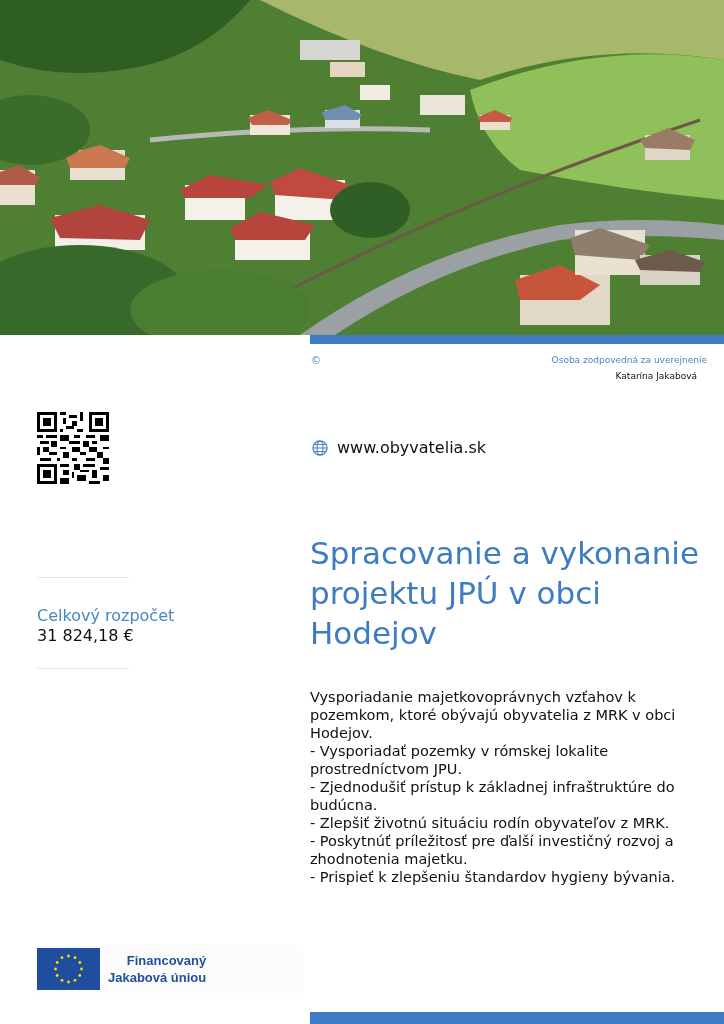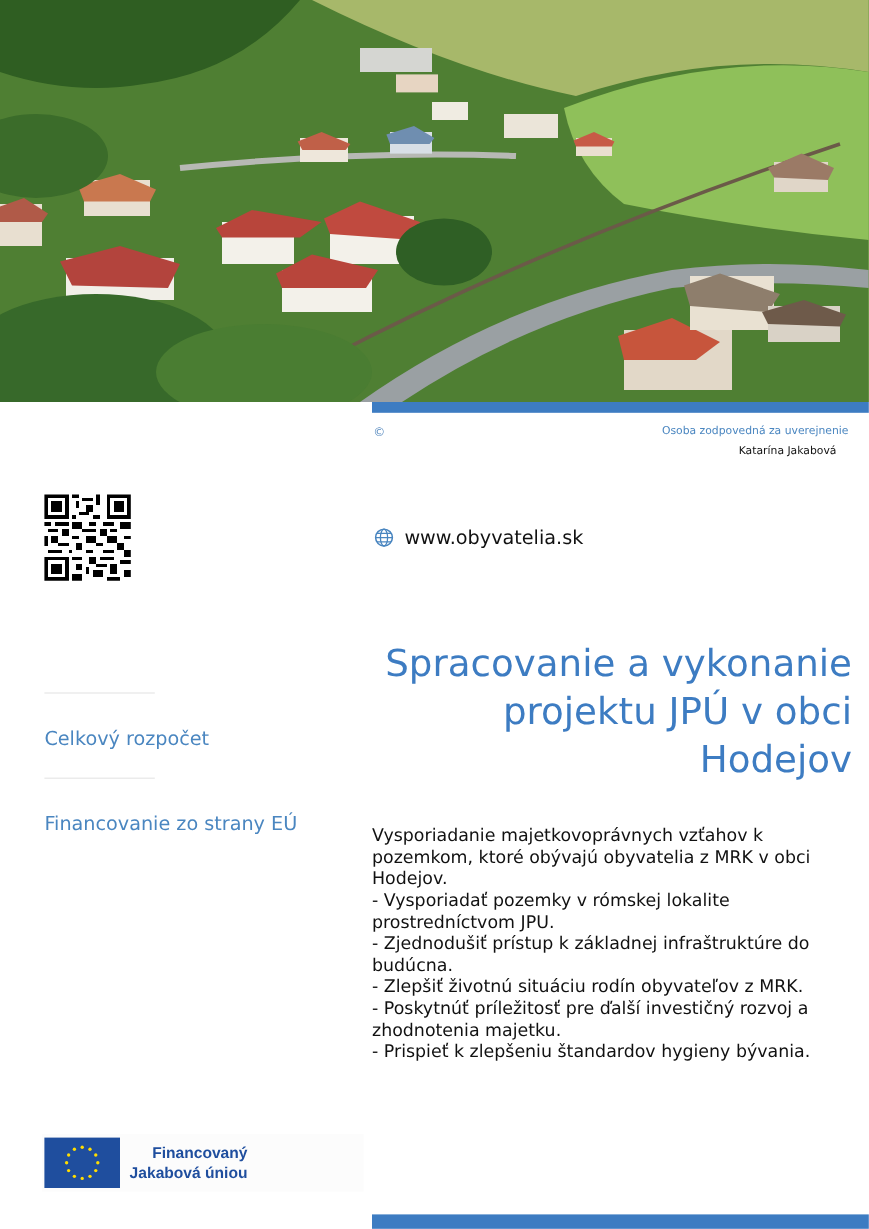--- a/index.html
+++ b/index.html
@@ -30,21 +30,21 @@
     position: absolute; left: 312px; top: 438px; display: flex; align-items: center; gap: 9px;
   }
   .web .globe { width: 16px; height: 16px; }
   .web-text { font-size: 16px; color: #111; }
   .facts { position: absolute; left: 37px; top: 555px; width: 240px; }
   .fact-label { font-size: 16px; color: #4a86c0; line-height: 20px; }
   .fact-value { font-size: 16px; color: #111; line-height: 20px; }
   .divider { width: 92px; height: 1px; background: #e6e6e6; margin: 22px 0 28px 0; }
   .title {
     position: absolute; left: 310px; top: 533px; width: 400px;
-    font-size: 31px; line-height: 40px; color: #3d7cc2; margin: 0; font-weight: normal; text-align: right;
+    font-size: 31px; line-height: 40px; color: #3d7cc2; margin: 0; font-weight: normal;
   }
   .desc {
     position: absolute; left: 310px; top: 688px; width: 400px;
     font-size: 14.5px; line-height: 18px; color: #111; white-space: pre-line;
   }
   .eu-block {
     position: absolute; left: 35px; top: 945px; width: 268px; height: 48px; background: #fcfcfc;
     display: flex; align-items: center;
   }
   .eu-flag { width: 63px; height: 42px; background: #1f4e9e; position: relative; margin-left: 2px; }
@@ -187,24 +187,24 @@
     <line x1="2.2" y1="4.5" x2="13.8" y2="4.5" stroke="#4a86c0" stroke-width="1"></line>
     <line x1="2.2" y1="11.5" x2="13.8" y2="11.5" stroke="#4a86c0" stroke-width="1"></line>
   </svg>
   <span class="web-text">www.obyvatelia.sk</span>
 </div>
 
 <div class="facts">
   <div class="divider"></div>
   <div>
     <div class="fact-label">Celkový rozpočet</div>
+    <div class="fact-value">31 824,18 €</div>
   </div>
   <div class="divider"></div>
   <div>
-    <div class="fact-label">Financovanie zo strany EÚ</div>
   </div>
 </div>
 
 <h1 class="title">Spracovanie a vykonanie projektu JPÚ v obci Hodejov</h1>
 
 <div class="desc">Vysporiadanie majetkovoprávnych vzťahov k pozemkom, ktoré obývajú obyvatelia z MRK v obci Hodejov.
 - Vysporiadať pozemky v rómskej lokalite prostredníctvom JPU.
 - Zjednodušiť prístup k základnej infraštruktúre do budúcna.
 - Zlepšiť životnú situáciu rodín obyvateľov z MRK.
 - Poskytnúť príležitosť pre ďalší investičný rozvoj a zhodnotenia majetku.

